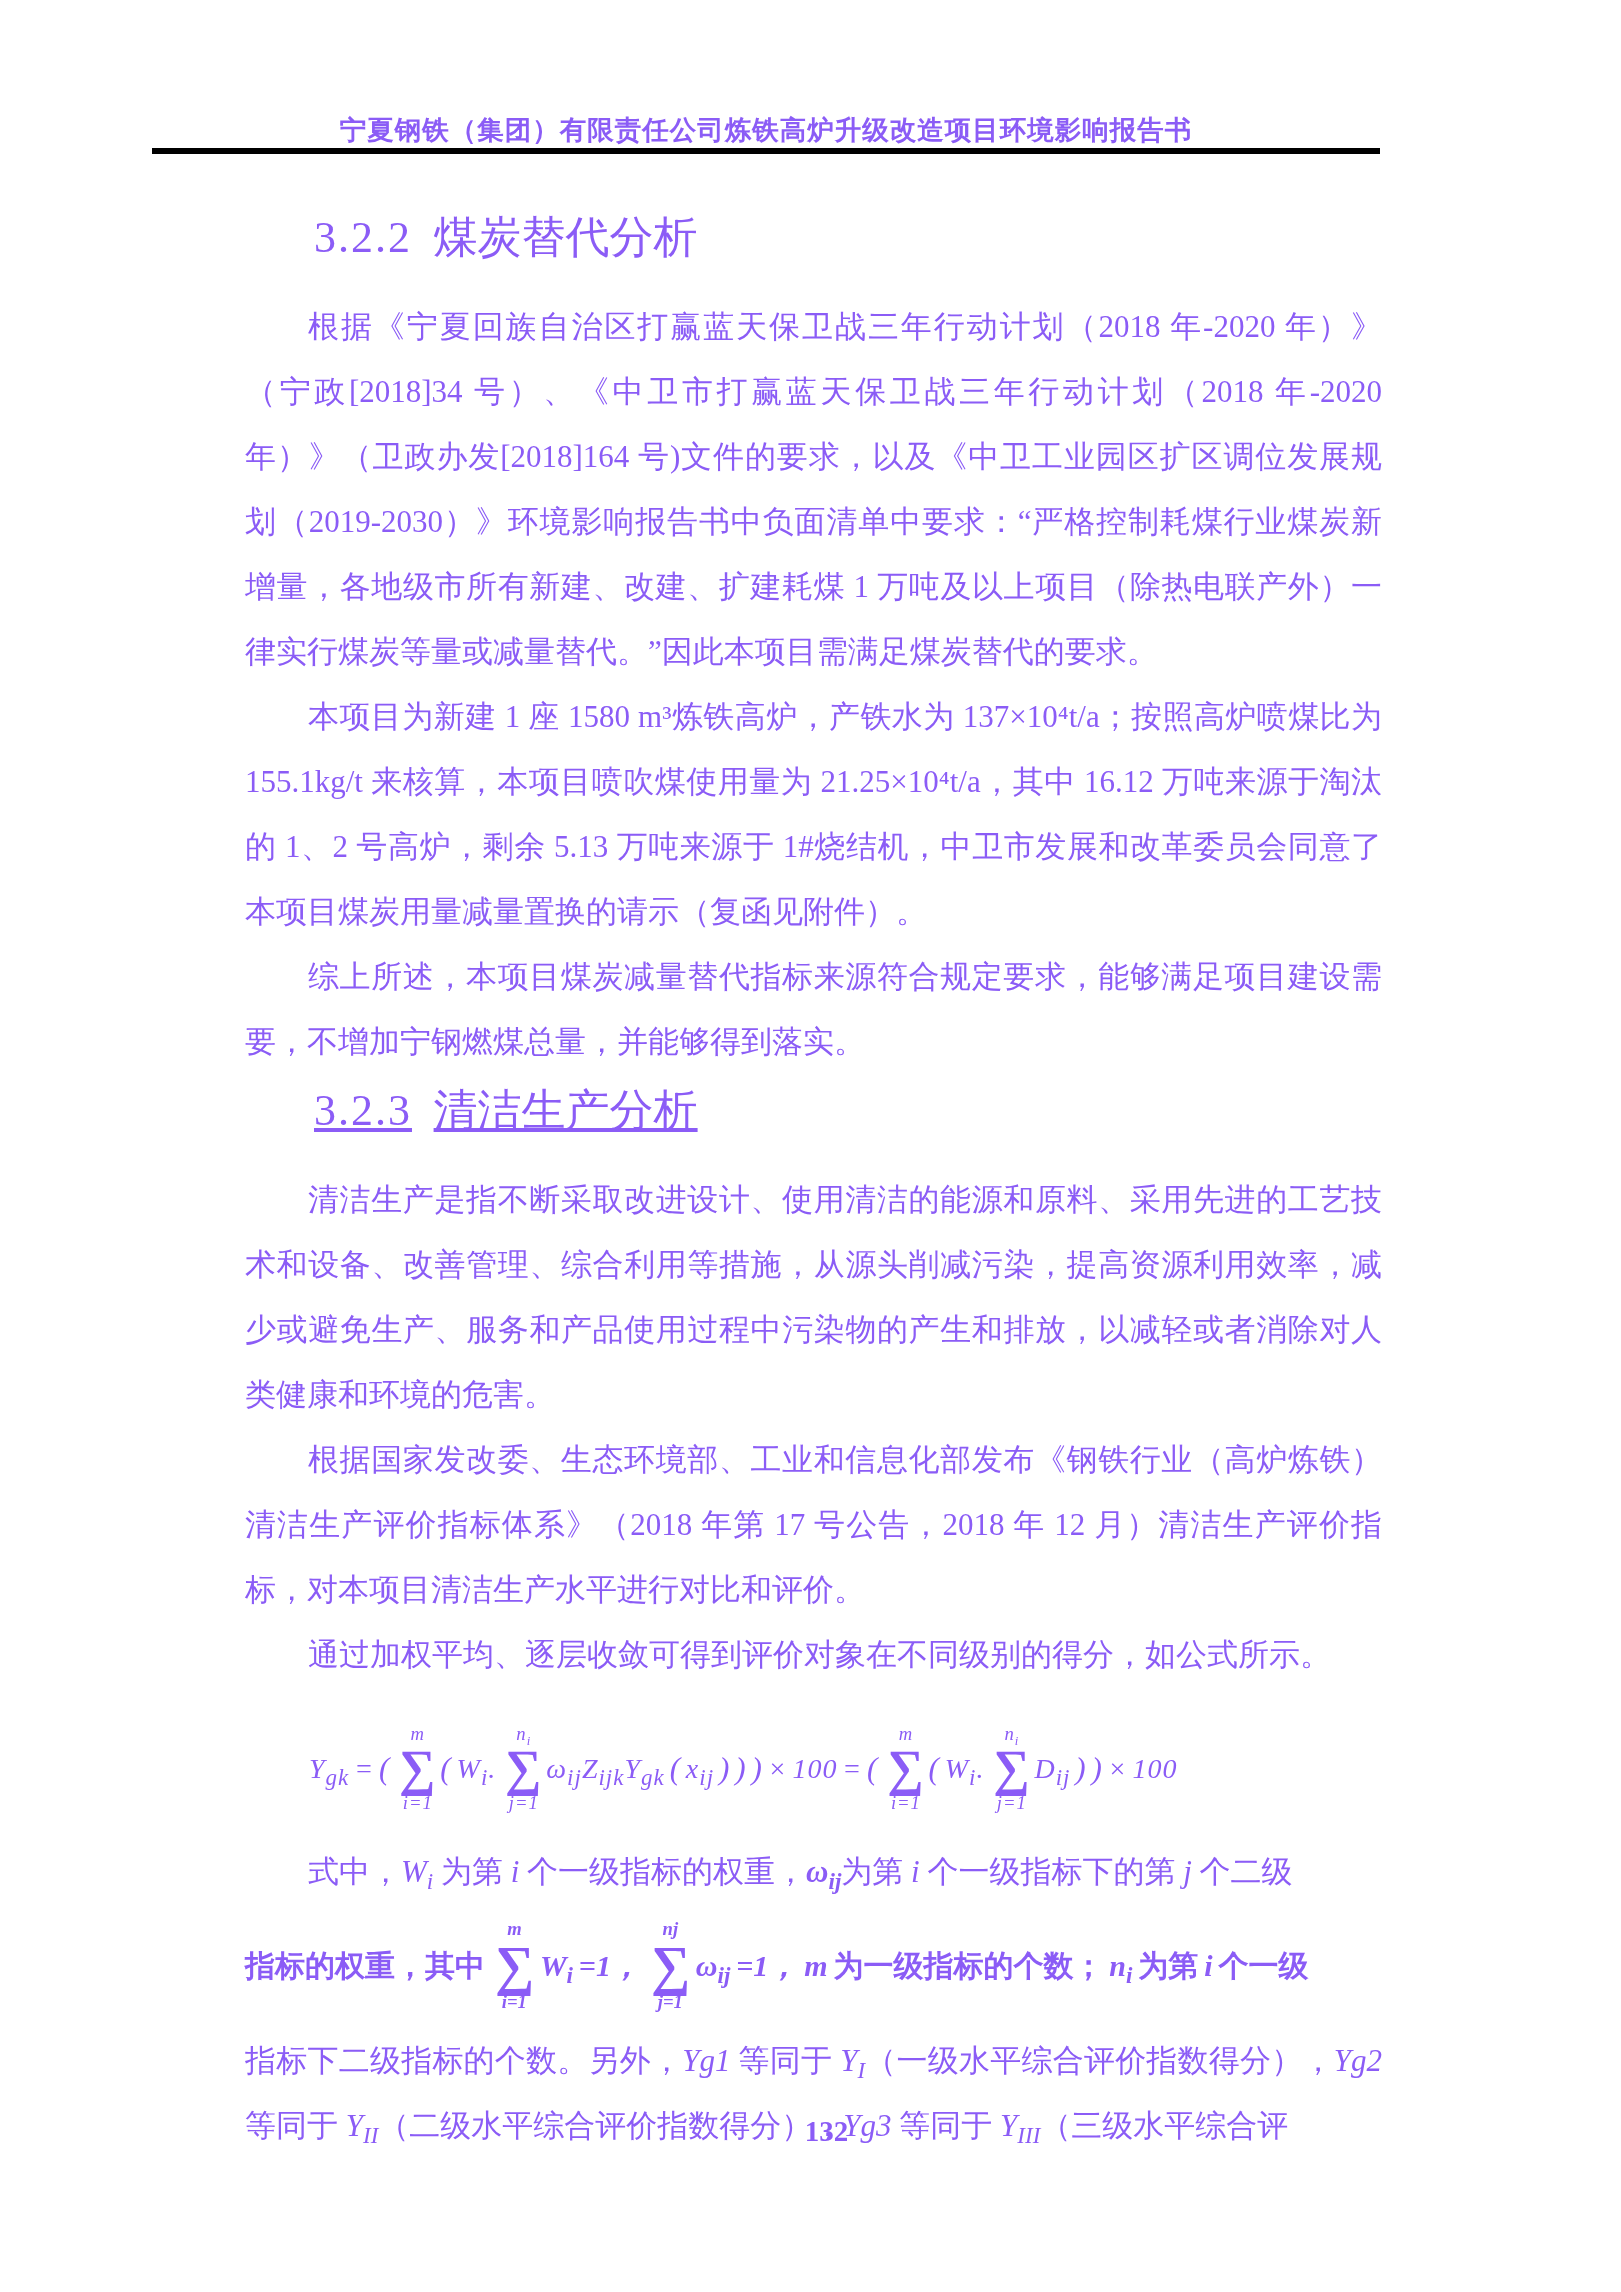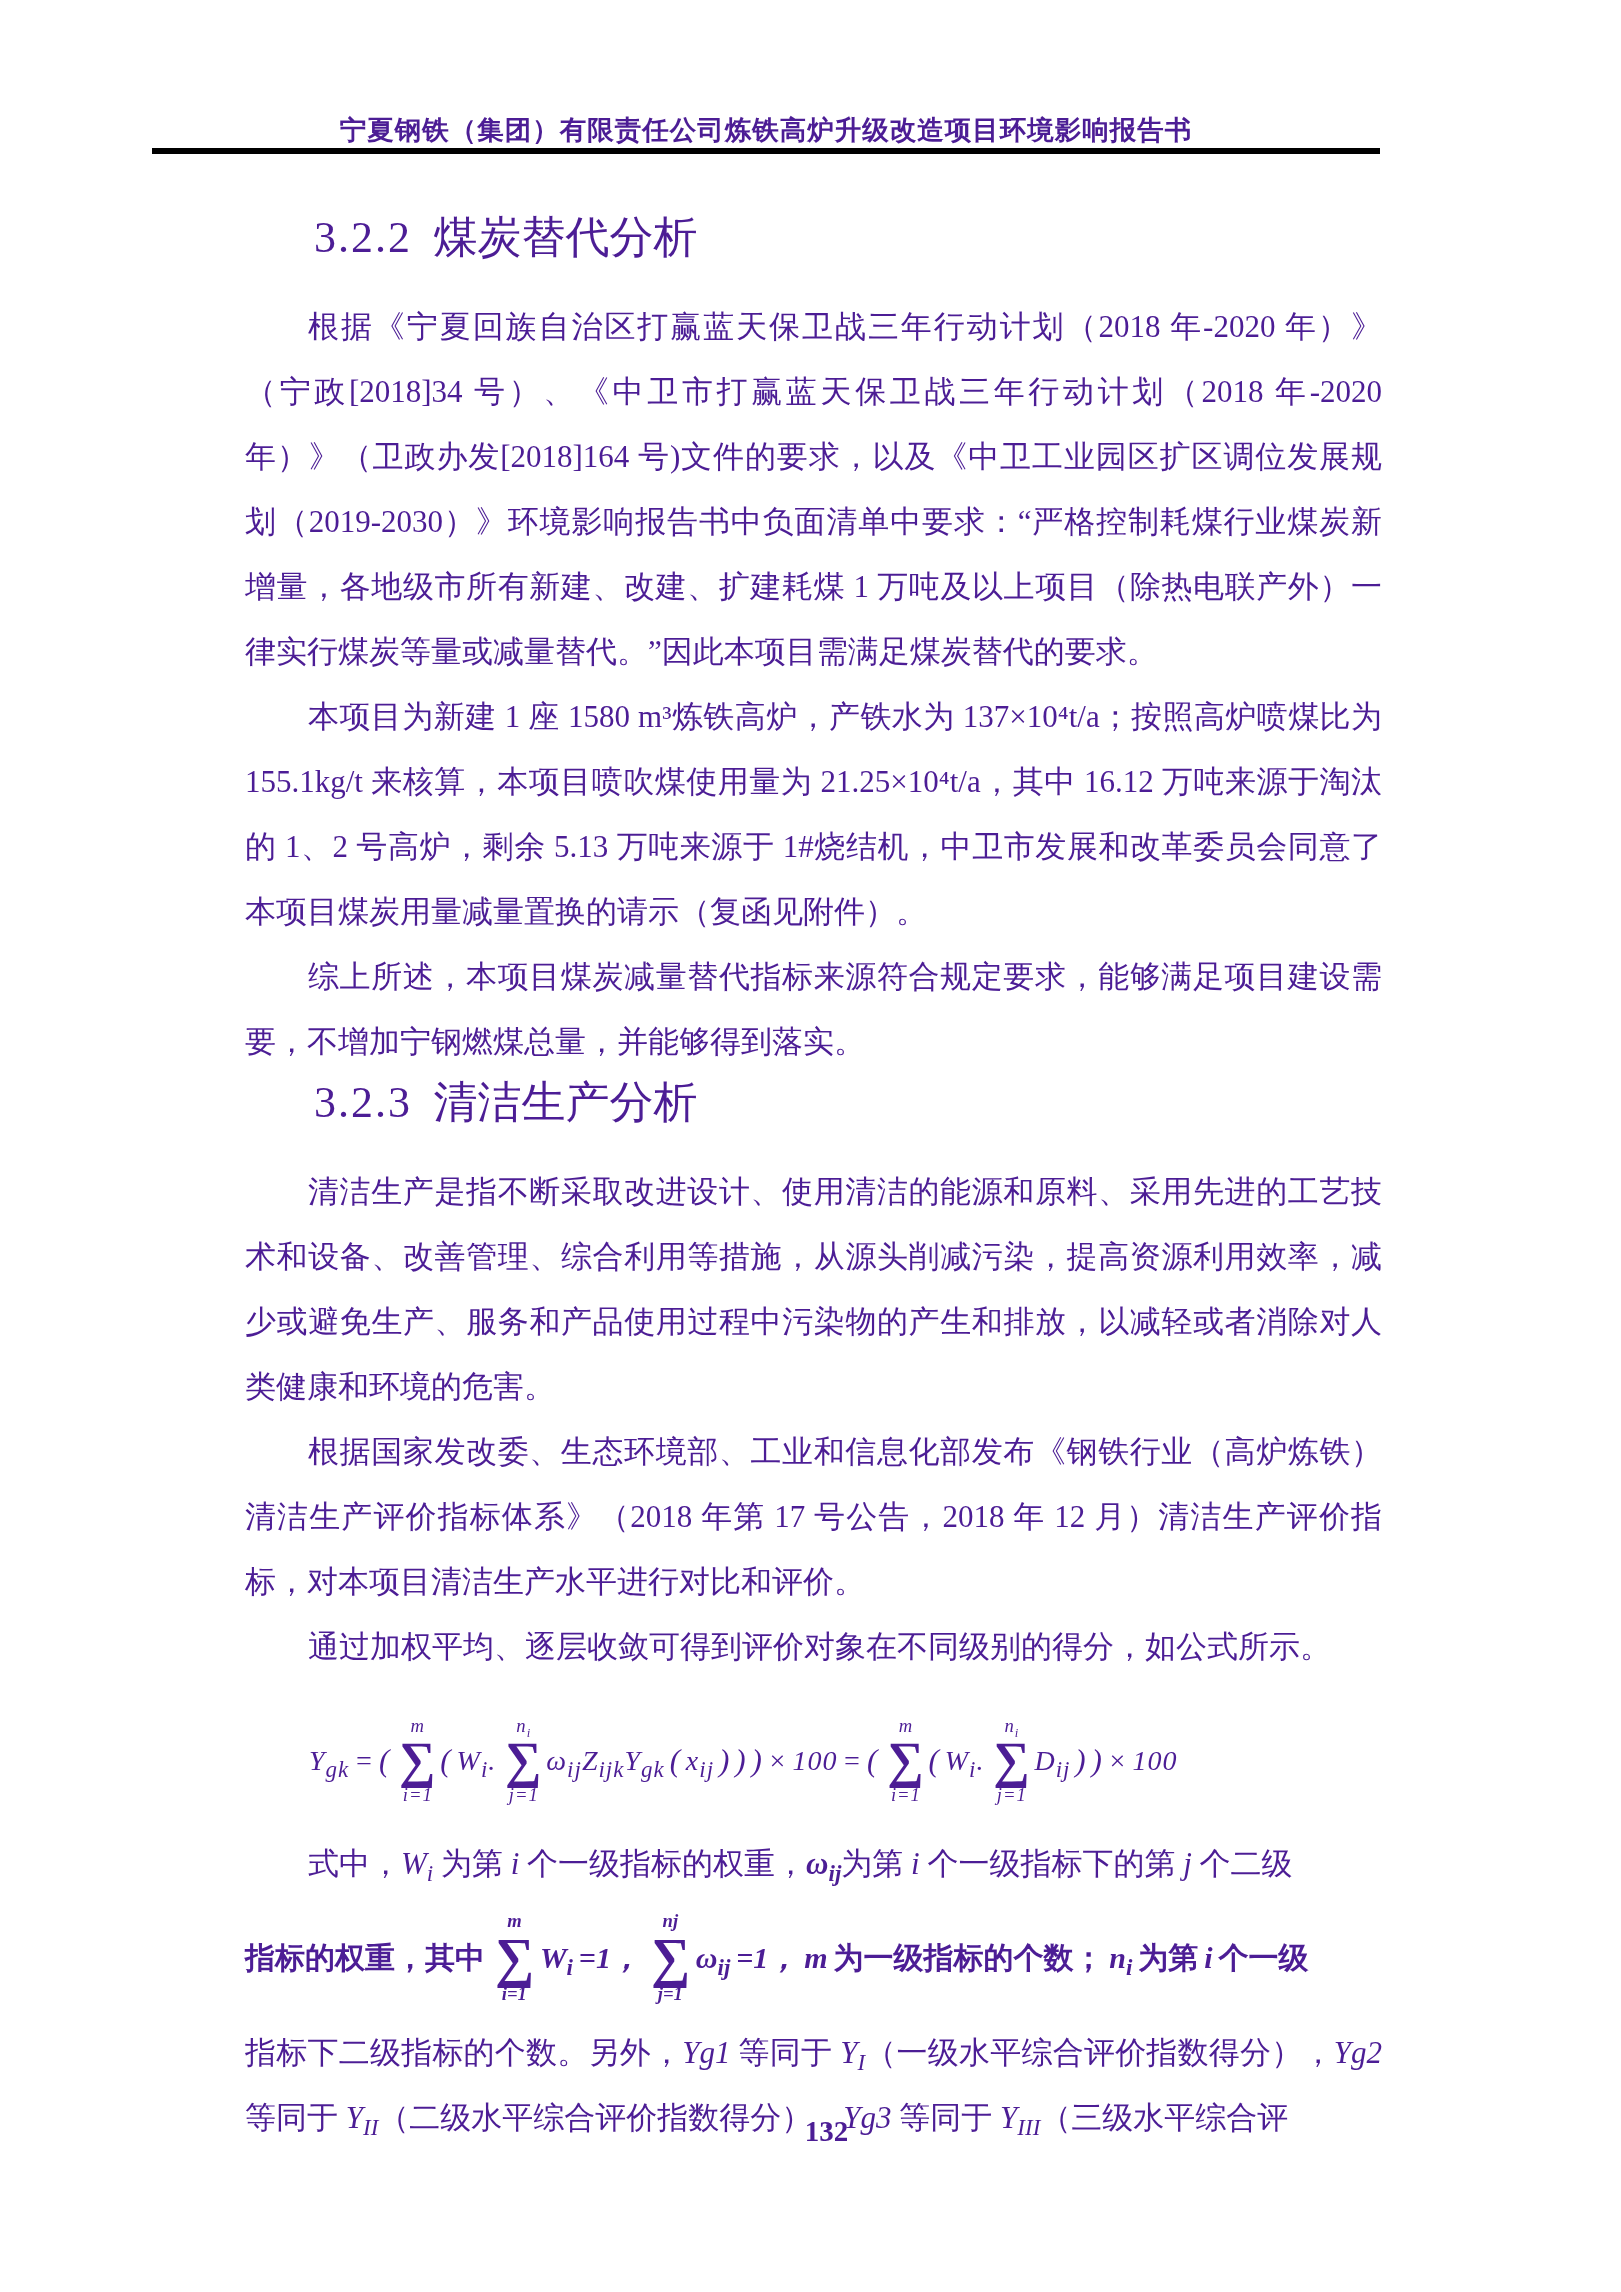--- a/index.html
+++ b/index.html
@@ -1,21 +1,21 @@
 <!DOCTYPE html>
 <html><head>
 <meta charset="utf-8">
 <style>
   html, body { margin: 0; padding: 0; background: #ffffff; }
   .page {
     position: relative;
     width: 1621px;
     height: 2293px;
     background: #ffffff;
-    color: #4c1d95;
+    color: #8b5cf6;
     overflow: hidden;
     font-family: "Liberation Serif", "DejaVu Serif", serif;
   }
   .doc-header-title {
     position: absolute;
     top: 112px;
     left: 152px;
     width: 1228px;
     text-align: center;
     font-family: "Liberation Sans", "DejaVu Sans", sans-serif;
@@ -44,21 +44,21 @@
   h2.section {
     font-size: 44px;
     font-weight: 400;
     line-height: 47px;
     margin: 0 0 0 69px;
     text-align: left;
     white-space: nowrap;
   }
   .sec-num { margin-right: 21.6px; letter-spacing: 2px; }
   #sec-322 { margin-top: 17.6px; }
-  #sec-323 { margin-top: 5px; }
+  #sec-323 { margin-top: 13px; text-decoration: underline; }
   p { margin: 0; text-indent: 63px; }
   p.first-after-heading { margin-top: 33px; }
   p.noindent { text-indent: 0; }
   .v  { font-style: italic; }
   .vb { font-style: italic; font-weight: 700; }
   sub { font-size: 23px; font-style: italic; line-height: 0; }
   
   .formula {
     display: flex;
     align-items: center;

